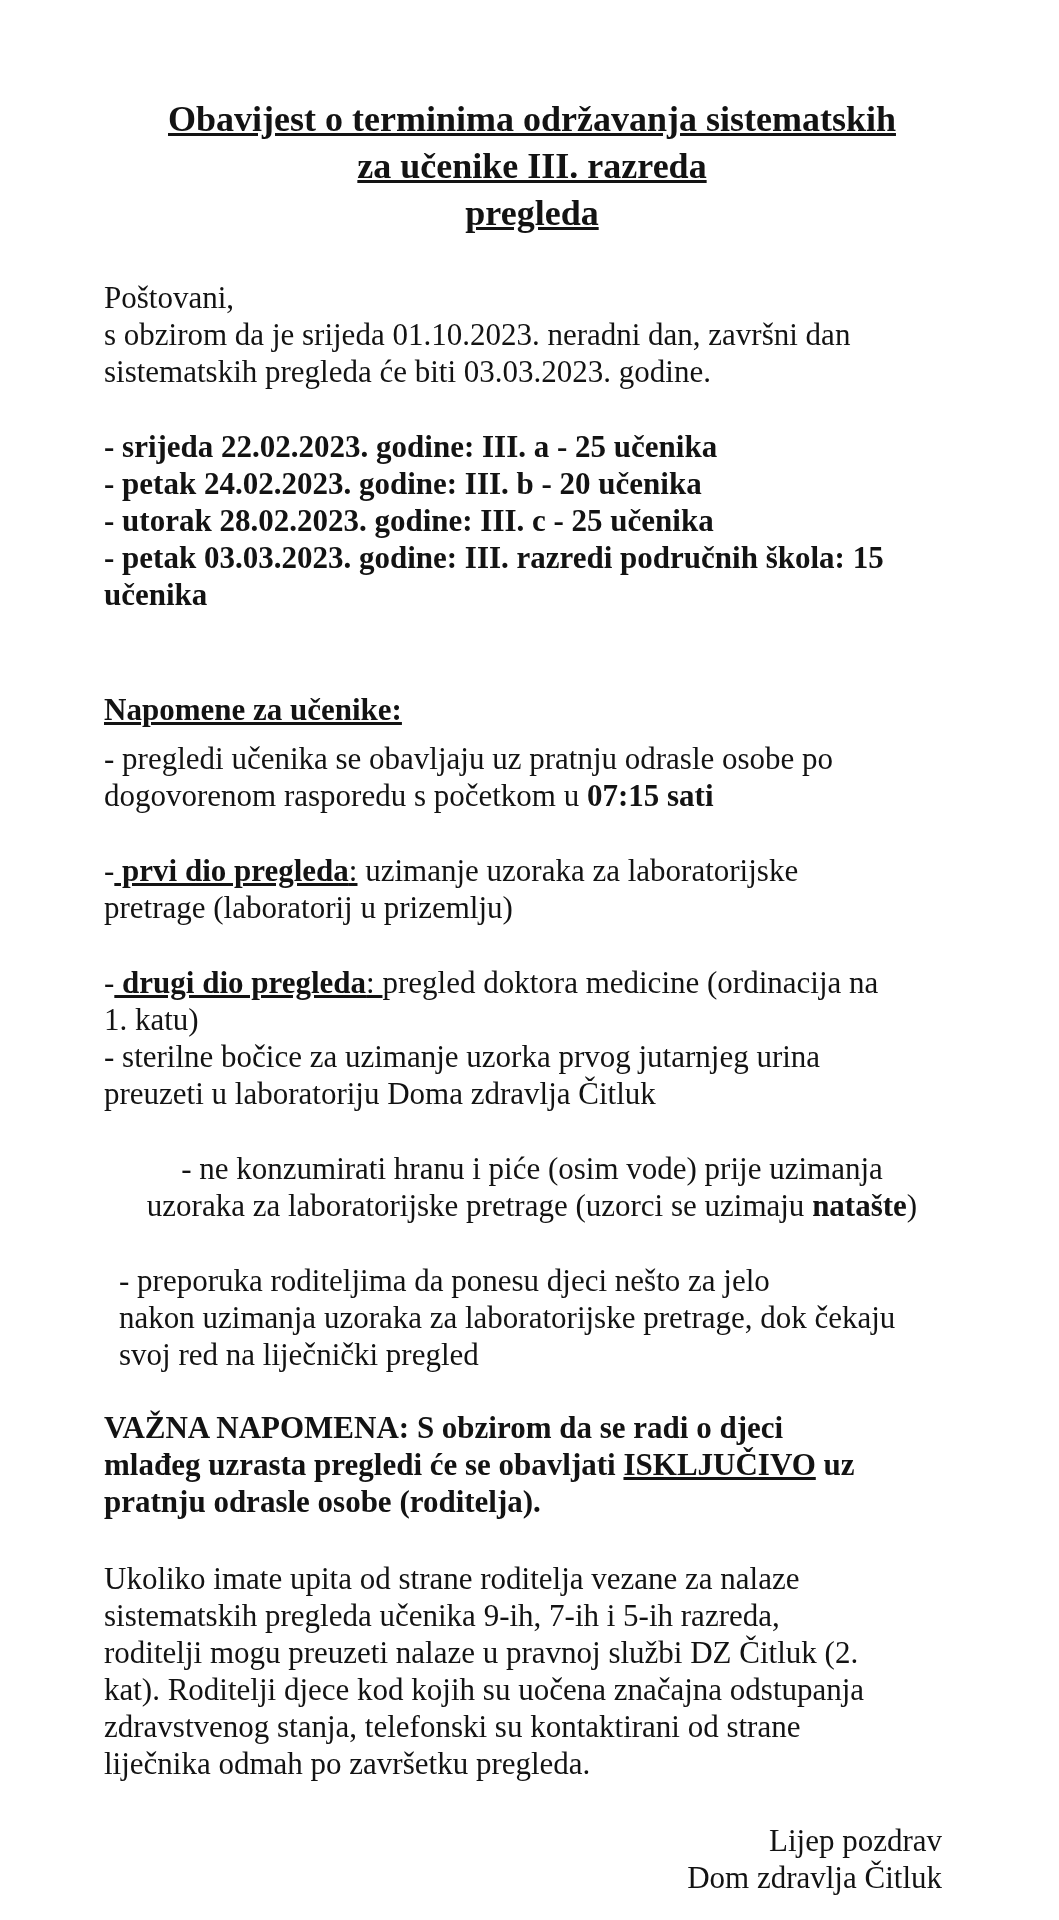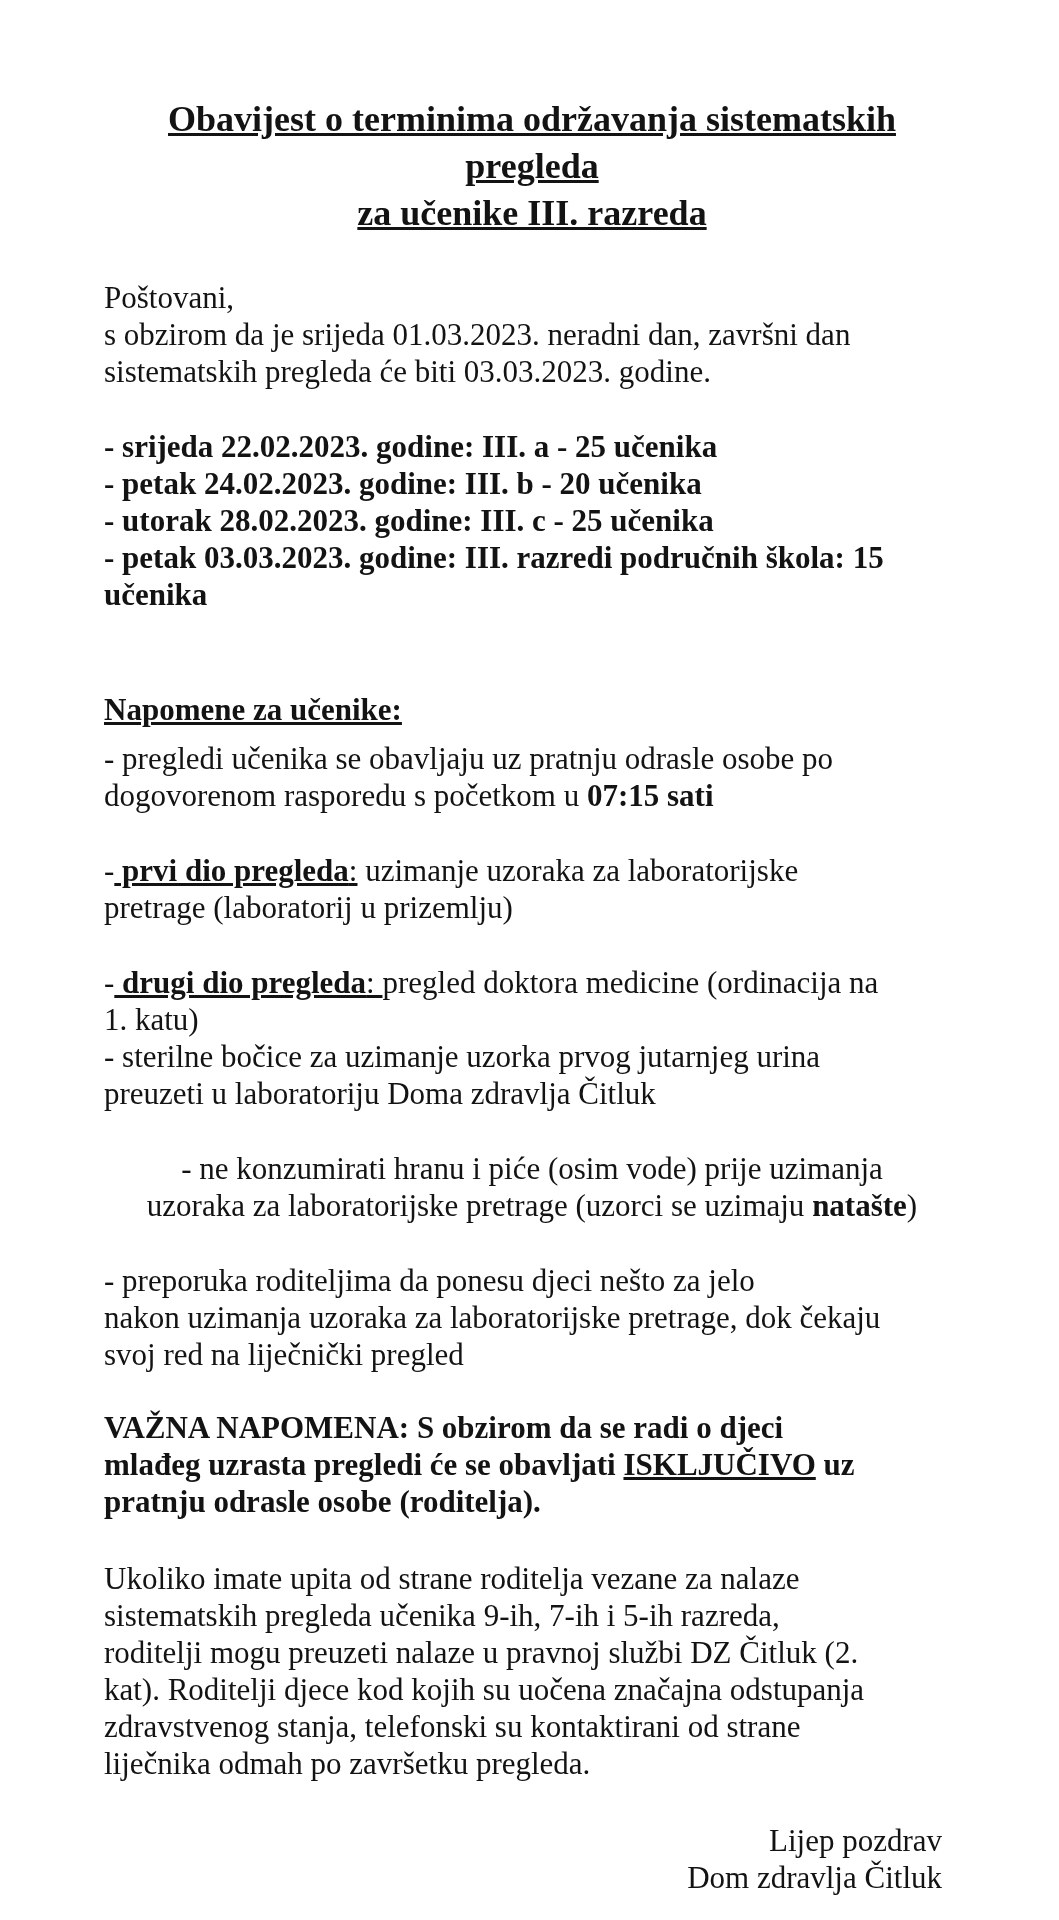--- a/index.html
+++ b/index.html
@@ -39,39 +39,39 @@
   .title .line span { text-decoration: underline; }
 
   .intro        { margin: 0 0 38px 0; }
   .schedule     { font-weight: bold; margin: 0 0 78px 0; }
   .notes-heading{ font-weight: bold; margin: 0; }
   .notes-heading .heading-text { text-decoration: underline; }
   .note-accompaniment { margin: 12px 0 38px 0; }
   .note-first   { margin: 0 0 38px 0; }
   .note-second  { margin: 0 0 38px 0; }
   .note-fasting { margin: 4px 0 38px 0; text-align: center; }
-  .note-food    { margin: 0 0 36px 0; }
+  .note-food    { margin: 0 0 36px 15px; }
   .important    { font-weight: bold; margin: 0 0 40px 0; }
   .parents      { margin: 8px 0 40px 0; }
   .signoff      { text-align: right; padding-right: 18px; }
 </style>
 </head>
 <body style="background: rgb(255, 255, 255); color: rgb(19, 19, 19);">
 
 <div class="page">
 
   <div class="title">
       <div class="line"><span>Obavijest o terminima održavanja sistematskih</span></div>
+      <div class="line"><span>za učenike III. razreda</span></div>
       <div class="line"><span>pregleda</span></div>
-      <div class="line"><span>za učenike III. razreda</span></div>
     </div>
 
   <div class="intro">
       <div class="line"><span>Poštovani,</span></div>
-      <div class="line"><span>s obzirom da je srijeda 01.03.2023. neradni dan, završni dan</span></div>
+      <div class="line"><span>s obzirom da je srijeda 01.10.2023. neradni dan, završni dan</span></div>
       <div class="line"><span>sistematskih pregleda će biti 03.03.2023. godine.</span></div>
     </div>
 
   <div class="schedule">
       <div class="line"><span>- srijeda 22.02.2023. godine: III. a - 25 učenika</span></div>
       <div class="line"><span>- petak 24.02.2023. godine: III. b - 20 učenika</span></div>
       <div class="line"><span>- utorak 28.02.2023. godine: III. c - 25 učenika</span></div>
       <div class="line"><span>- petak 03.03.2023. godine: III. razredi područnih škola: 15</span></div>
       <div class="line"><span>učenika</span></div>
     </div>

